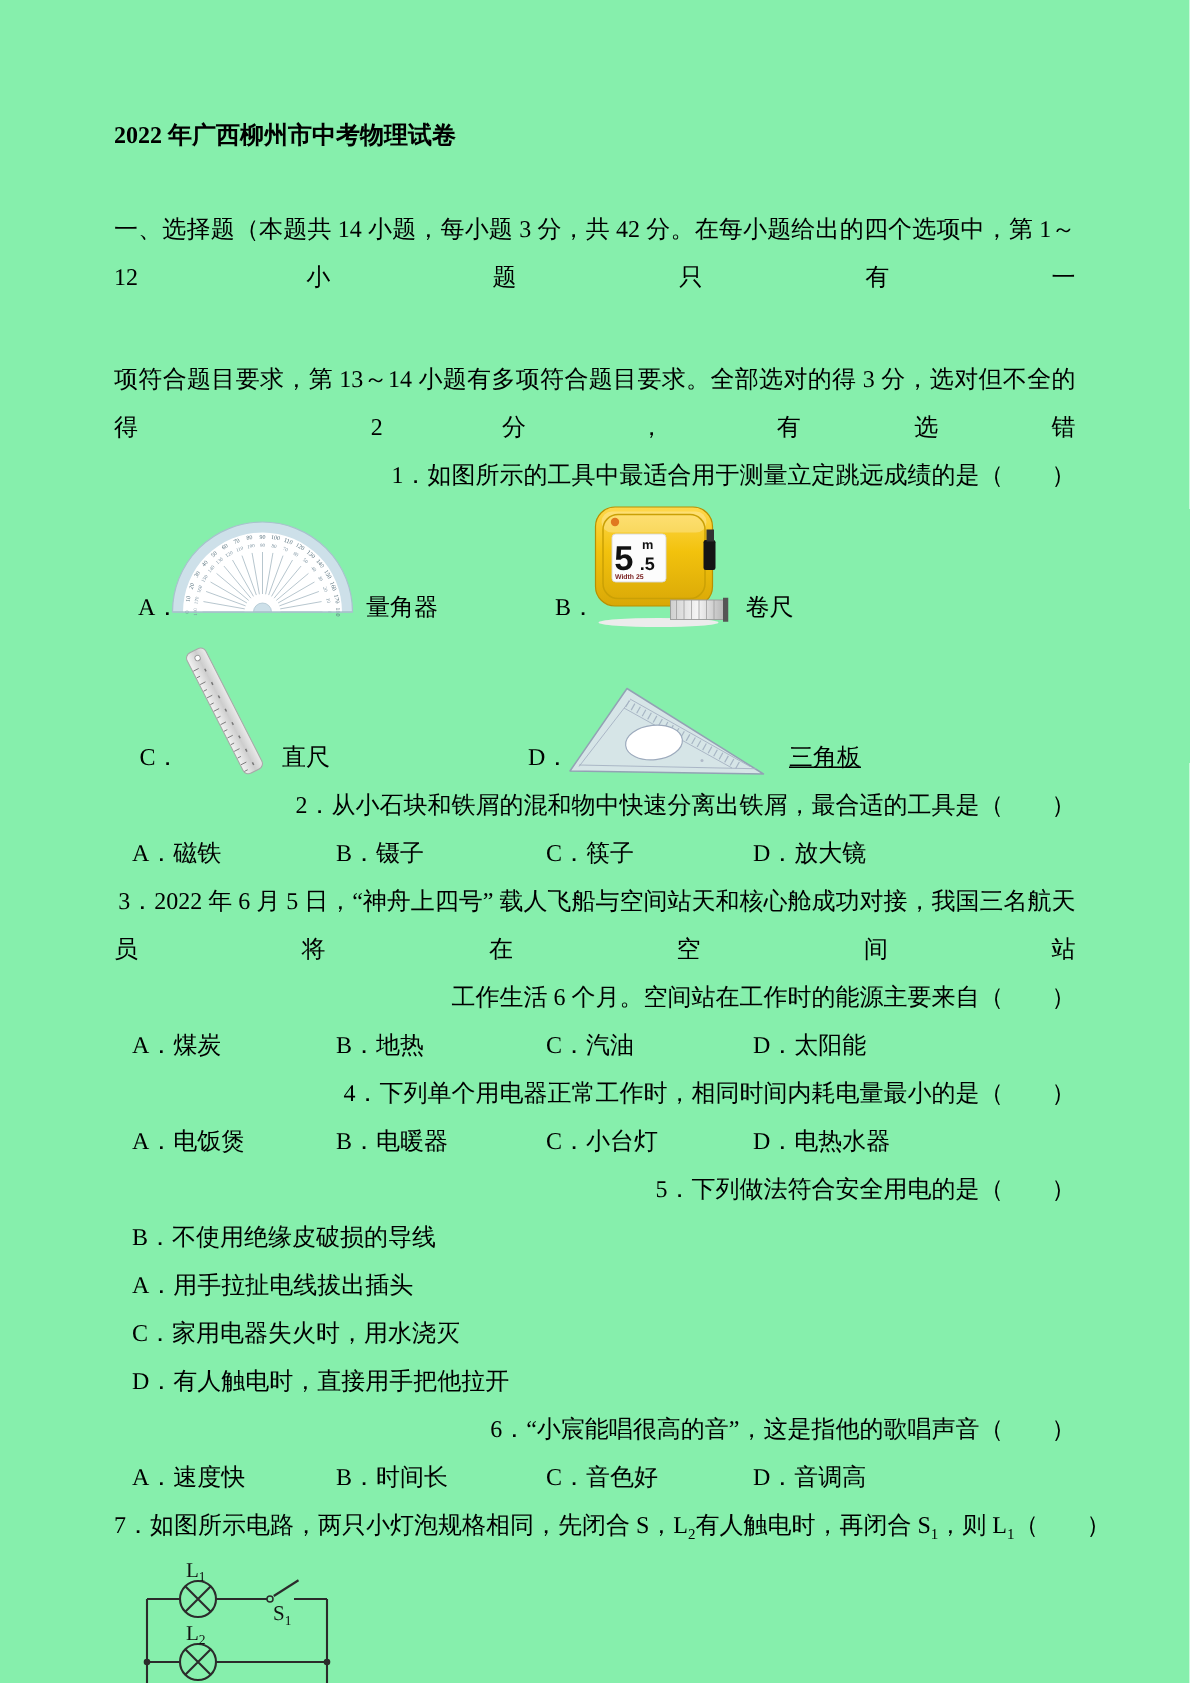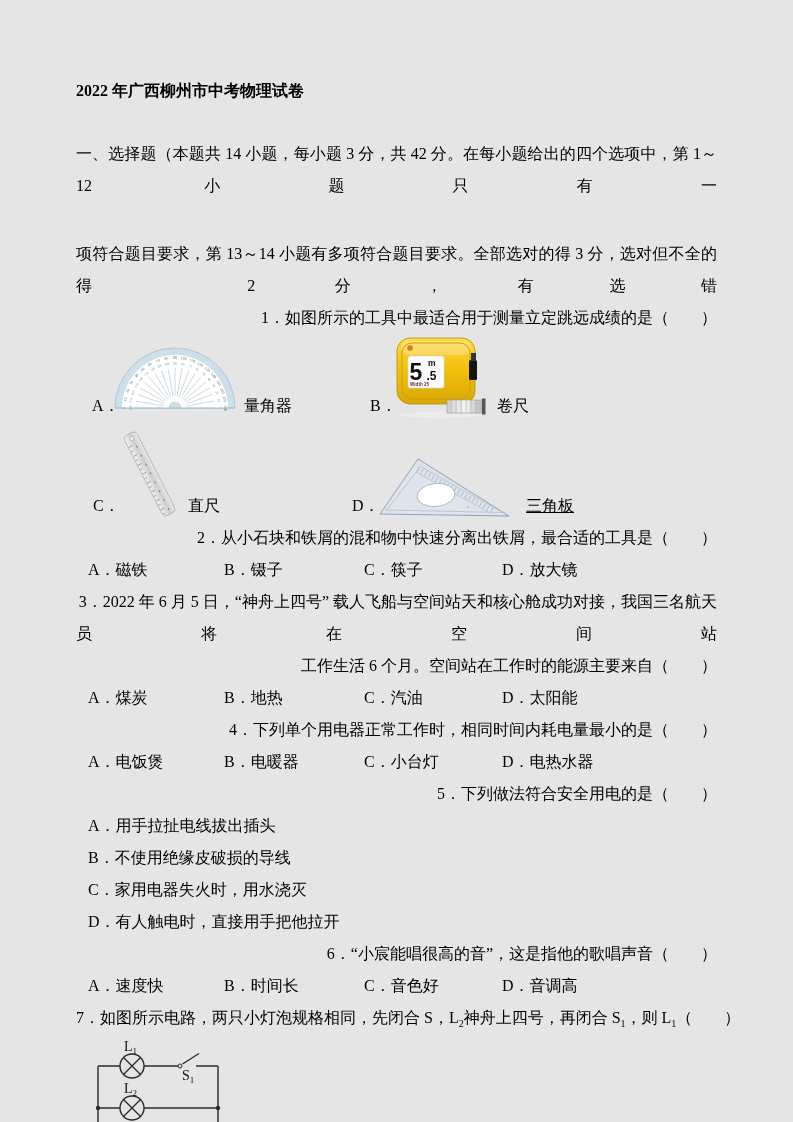--- a/index.html
+++ b/index.html
@@ -1,16 +1,16 @@
 <!DOCTYPE html>
 <html><head>
 <meta charset="utf-8">
 <style>
   html,body{margin:0;padding:0;background:#fff;}
-  .page{position:relative;width:793px;height:1122px;background:#e5e5e5;overflow:hidden;
+  .page{position:relative;width:793px;height:1122px;background:#86efac;overflow:hidden;
         font-family:"Liberation Serif","DejaVu Serif",serif;font-size:16px;color:#000;}
   .content{position:absolute;left:76px;top:80px;width:641px;}
   .title{font-size:16px;font-weight:bold;line-height:22px;margin:0 0 14px 0;}
   .intro div{font-weight:normal;line-height:32px;margin-top:36px;}
   .jl{text-align:justify;text-align-last:justify;}
   .qline{line-height:32px;white-space:nowrap;text-align:right;}
   .hang{}
   .optrow{position:relative;height:32px;line-height:32px;}
   .optrow .oa{position:absolute;left:12px;}
   .optrow .ob{position:absolute;left:148px;}
@@ -192,34 +192,34 @@
 
     <div class="qline"><span>4．</span><span>下列单个用电器正常工作时，相同时间内耗电量最小的是（　　）</span></div>
     <div class="optrow">
       <span class="oa">A．电饭煲</span>
       <span class="ob">B．电暖器</span>
       <span class="oc">C．小台灯</span>
       <span class="od">D．电热水器</span>
     </div>
 
     <div class="qline"><span>5．</span><span>下列做法符合安全用电的是（　　）</span></div>
+    <div class="vopt">B．不使用绝缘皮破损的导线</div>
     <div class="vopt">A．用手拉扯电线拔出插头</div>
-    <div class="vopt">B．不使用绝缘皮破损的导线</div>
     <div class="vopt">C．家用电器失火时，用水浇灭</div>
     <div class="vopt">D．有人触电时，直接用手把他拉开</div>
 
     <div class="qline"><span>6．</span><span>“小宸能唱很高的音”，这是指他的歌唱声音（　　）</span></div>
     <div class="optrow">
       <span class="oa">A．速度快</span>
       <span class="ob">B．时间长</span>
       <span class="oc">C．音色好</span>
       <span class="od">D．音调高</span>
     </div>
 
-    <div class="qline"><span>7．</span><span><span>如图所示电路，两只小灯泡规格相同，先闭合 S，L</span><sub>2</sub><span>神舟上四号，再闭合 S</span><sub>1</sub><span>，则 L</span><sub>1</sub><span>（　　）</span></span></div>
+    <div class="qline"><span>7．</span><span><span>如图所示电路，两只小灯泡规格相同，先闭合 S，L</span><sub>2</sub><span>有人触电时，再闭合 S</span><sub>1</sub><span>，则 L</span><sub>1</sub><span>（　　）</span></span></div>
 
     <div style="margin-left:10px;margin-top:-2px;">
       <svg width="150" height="148" viewBox="0 0 150 148">
         <g stroke="#2b2b2b" stroke-width="1.4" fill="none">
           <path d="M12 28 V112 M132 28 V112"></path>
           <path d="M12 28 H34 M58 28 H92 M110 28 H132"></path>
           <circle cx="46" cy="28" r="12"></circle>
           <path d="M37.5 19.5 L54.5 36.5 M54.5 19.5 L37.5 36.5"></path>
           <circle cx="94" cy="28" r="2" stroke-width="1"></circle>
           <path d="M96.5 26 L113 15.5"></path>

